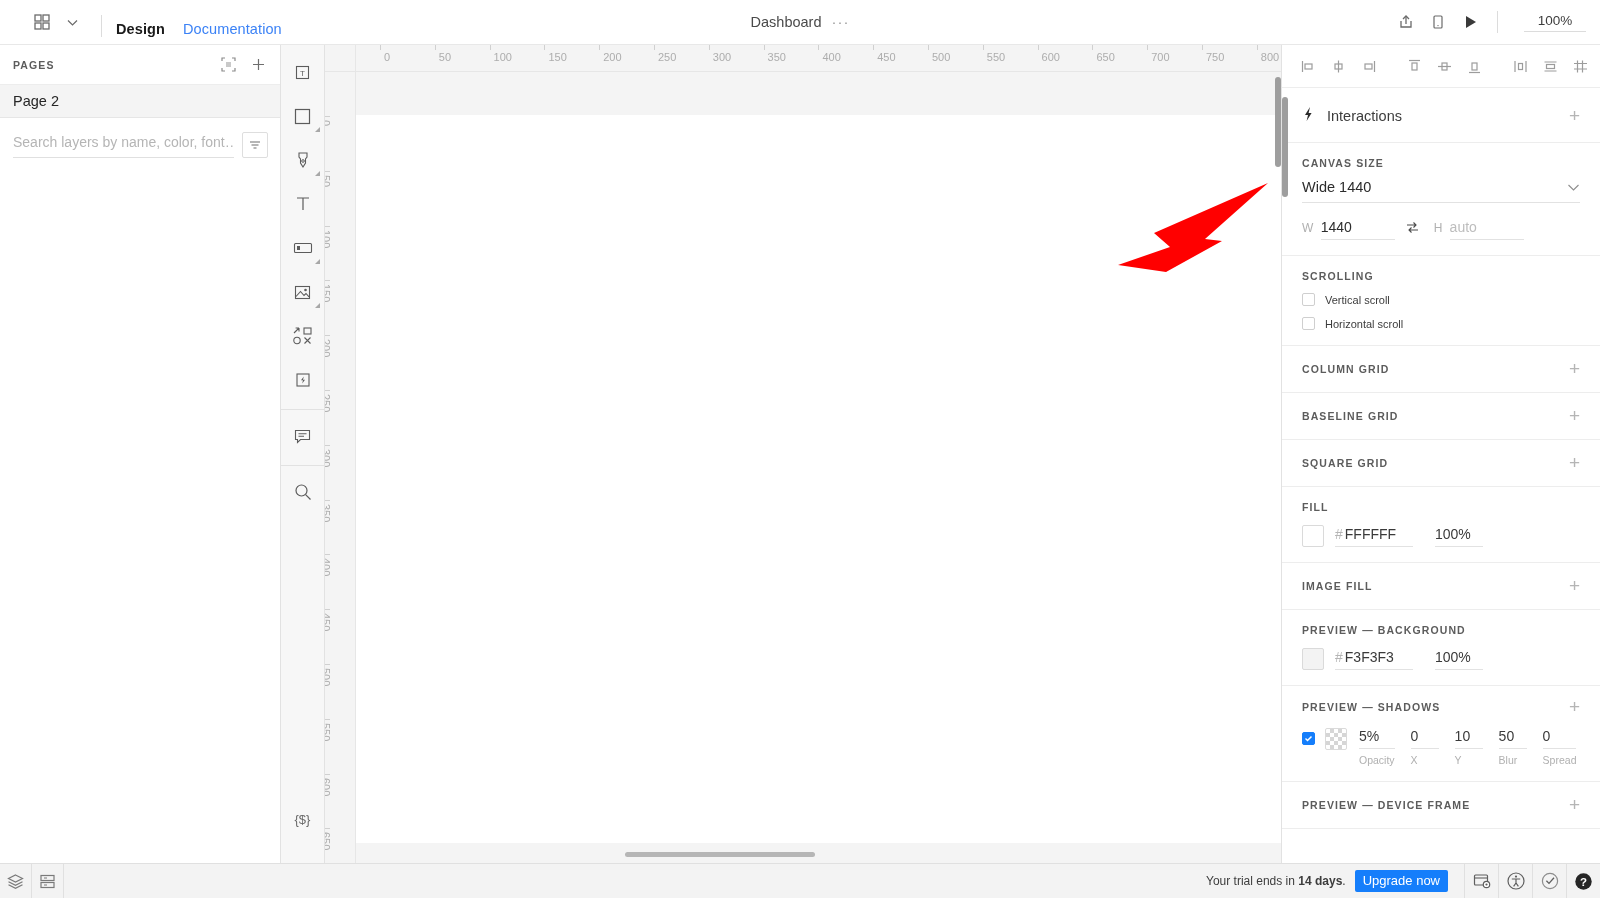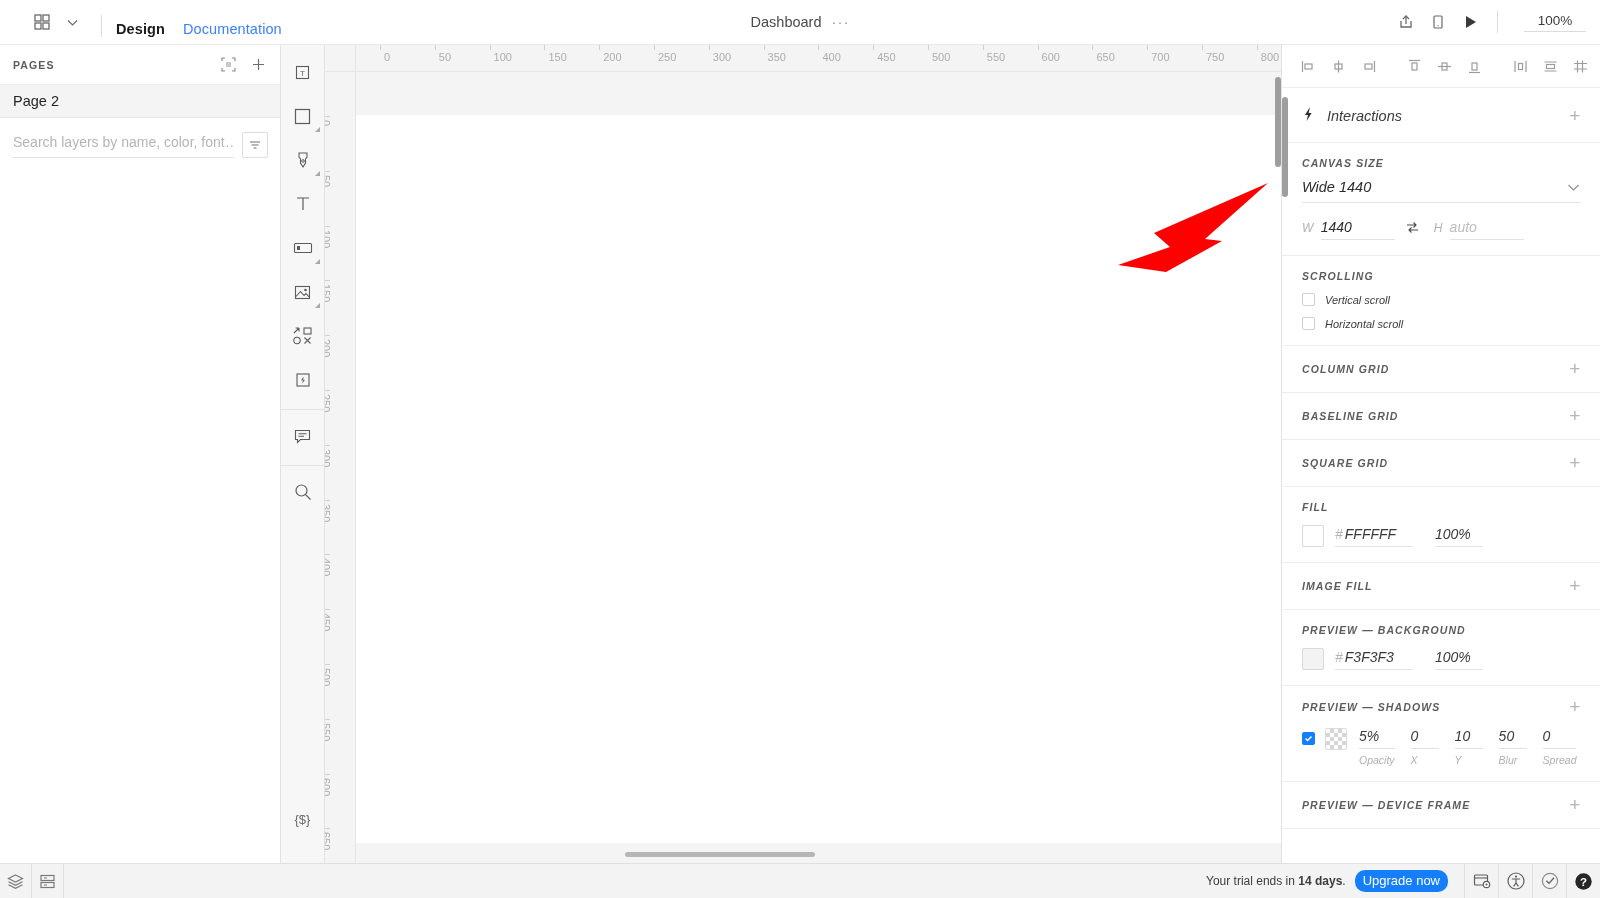--- a/index.html
+++ b/index.html
@@ -164,21 +164,21 @@
     padding: 0 14px; border-bottom: 1px solid #ededed;
     background: #fff;
   }
   .align-group { display: flex; align-items: center; gap: 6px; }
   .align-btn {
     width: 24px; height: 24px; display: flex; align-items: center; justify-content: center;
     color: #9c9c9c;
   }
   .align-sep { width: 1px; height: 18px; background: #e4e4e4; margin: 0 11px; }
   .align-group.right { margin-left: auto; }
-  .rp-scroll { flex: 1; overflow: hidden; font-style: italic; }
+  .rp-scroll { flex: 1; overflow: hidden; }
 
   .sect { padding: 14px 20px 15px 20px; border-bottom: 1px solid #ededed; position: relative; }
   .sect-row { display: flex; align-items: center; }
   .sect-title { font-size: 10.5px; letter-spacing: 1.1px; color: #5c5c5c; font-weight: bold; }
   .plus {
     margin-left: auto; color: #b5b5b5; font-size: 19px; line-height: 14px; font-weight: 300;
   }
   .interactions-head { padding: 18px 20px 16px 20px; display: flex; align-items: center; border-bottom: 1px solid #ededed; }
   .interactions-label { font-size: 14.5px; color: #3c3c3c; margin-left: 13px; }
   .bolt { color: #2b2b2b; }
@@ -254,21 +254,21 @@
   }
   .sb-btn {
     width: 32px; height: 34px; display: flex; align-items: center; justify-content: center;
     color: #7a7a7a; border-right: 1px solid #e0e0e0;
   }
   .sb-right { margin-left: auto; display: flex; align-items: center; height: 34px; }
   .trial-text { font-size: 12px; color: #3d3d3d; margin-right: 9px; }
   .trial-text b { font-weight: bold; }
   .upgrade {
     background: #157efb; color: #fff; font-size: 13px;
-    padding: 3px 8px 4px 8px; border-radius: 10px; margin-right: 16px;
+    padding: 3px 8px 4px 8px; border-radius: 2px; margin-right: 16px;
   }
   .sb-icon {
     width: 34px; height: 34px; display: flex; align-items: center; justify-content: center;
     color: #5f5f5f; border-left: 1px solid #e0e0e0;
   }
 
   
   .arrow { position: absolute; left: 1100px; top: 175px; pointer-events: none; z-index: 60; }
 </style>
 </head>

